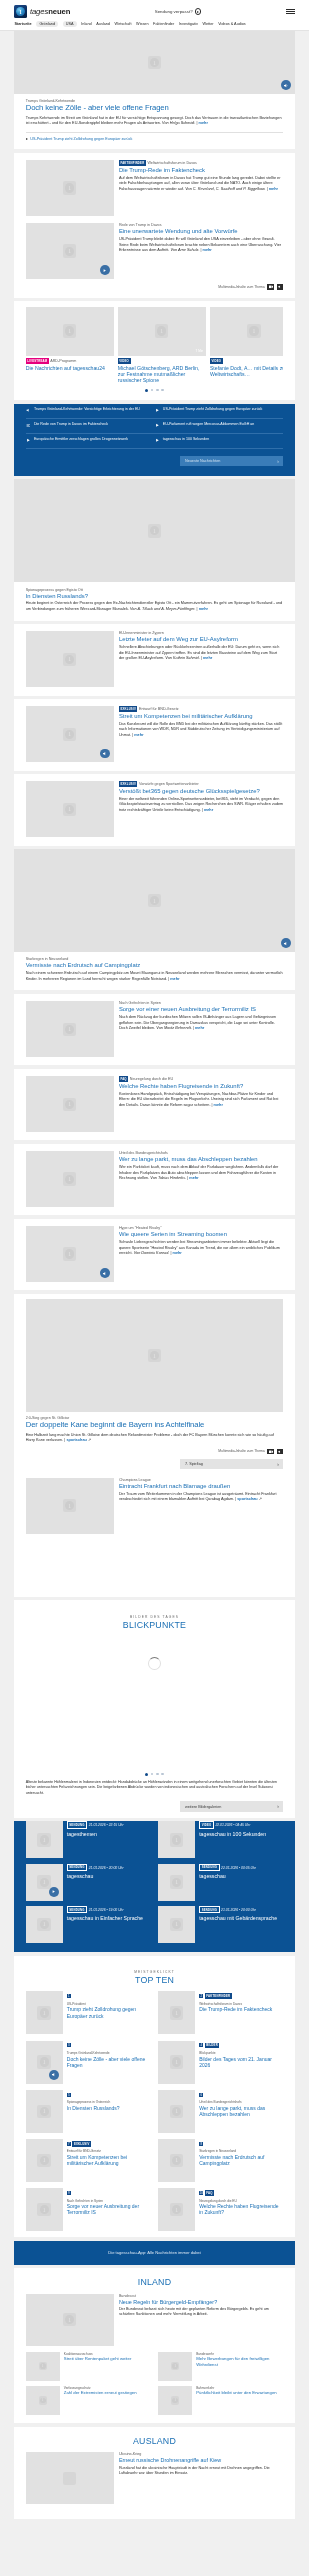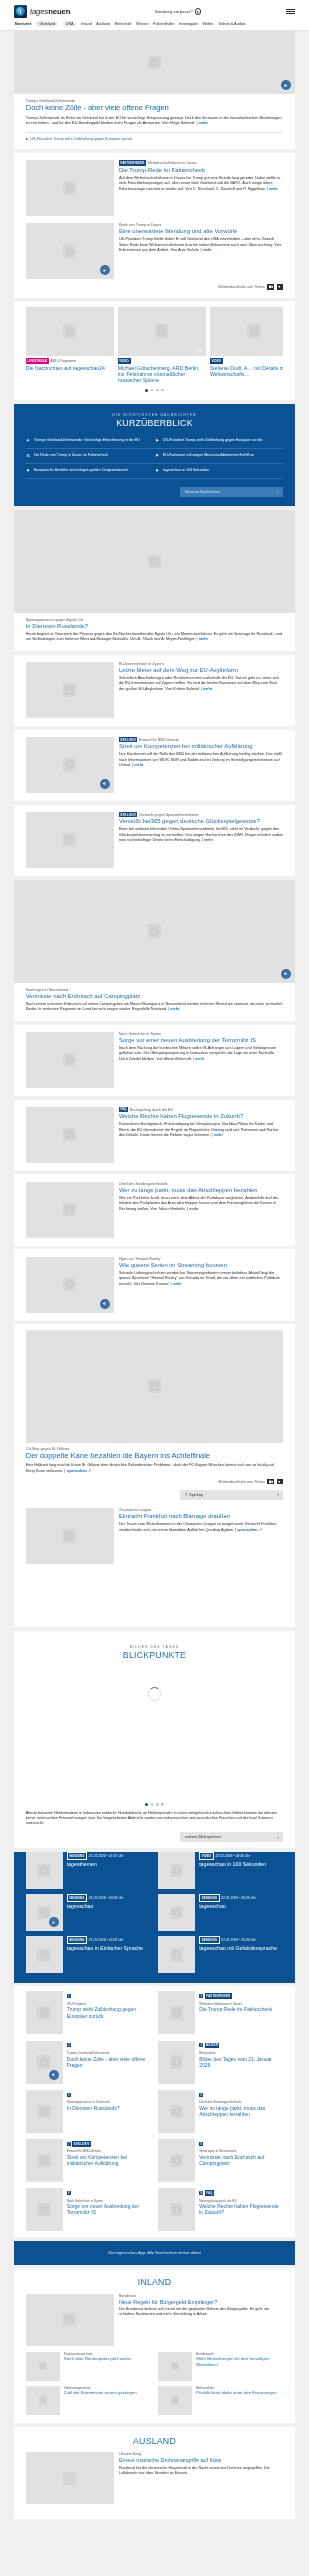--- a/index.html
+++ b/index.html
@@ -375,24 +375,20 @@
           <i class="on"></i>
           <i></i>
           <i></i>
           <i></i>
         </div>
     </div>
   </div>
 
   <div class="wrap">
     <div class="blue">
-      <div class="sec-head">
-        <div class="over white">DIE WICHTIGSTEN NACHRICHTEN</div>
-        <div class="main white">KURZÜBERBLICK</div>
-      </div>
       <div class="kurz-list" id="kurz-list">
           <div class="kurz-item">
             <span class="kurz-ico"><svg viewBox="0 0 16 16">
                 <path d="M2 6h3l4-3v10l-4-3H2z"></path>
               </svg></span>
             <a href="#">Trumps Grönland-Kehrtwende: Vorsichtige Erleichterung in der EU</a>
           </div>
           <div class="kurz-item">
             <span class="kurz-ico"><svg viewBox="0 0 16 16">
                 <path d="M4 3l9 5-9 5z"></path>
@@ -574,21 +570,21 @@
     </div>
 
   <div class="wrap">
     <div class="card tight">
       <div class="imgph" style="height:113px;margin-bottom:4.1px;">
           <div class="ph-logo">
             <div class="g"></div>
           </div>
         </div>
       <div class="kicker">2:0-Sieg gegen St. Gilloise</div>
-      <h2 class="tt">Der doppelte Kane bezahlen die Bayern ins Achtelfinale</h2>
+      <h2 class="tt">Der doppelte Kane beginnt die Bayern ins Achtelfinale</h2>
       <p class="teaser">
         <span>Eine Halbzeit lang machte Union St. Gilloise dem deutschen Rekordmeister Probleme - doch der FC Bayern München konnte sich wie so häufig auf Harry Kane verlassen.</span>
         <span> | </span><a class="more" href="#">sportschau</a> <span>↗</span>
       </p>
       <div class="mm-row">
         <span>Multimedia-Inhalte zum Thema</span>
         <span class="mm-ico">
             <svg viewBox="0 0 16 12">
               <rect x="0" y="1" width="10" height="10"></rect>
               <path d="M11 4l5-3v10l-5-3z"></path>
@@ -718,20 +714,24 @@
               <div class="send-meta"><span class="tag outline">SENDUNG</span>21.01.2026 • 20:00 Uhr</div>
               <div class="send-title">tagesschau mit Gebärdensprache</div>
             </div>
           </div>
         </div>
     </div>
   </div>
 
   <div class="wrap">
     <div class="card tight">
+      <div class="sec-head">
+        <div class="over">MEISTGEKLICKT</div>
+        <div class="main">TOP TEN</div>
+      </div>
       <div class="tt-grid" id="tt-grid">
           <div class="tt-item">
             <div class="imgph thumb" style="width: 37px; flex: 0 0 37px; height: 43px;">
               <div class="ph-logo">
                 <div class="g"></div>
               </div>
             </div>
             <div>
               <div style="margin-bottom:1.5px;"><span class="num">1</span></div>
               <div class="res-kicker">US-Präsident</div>

